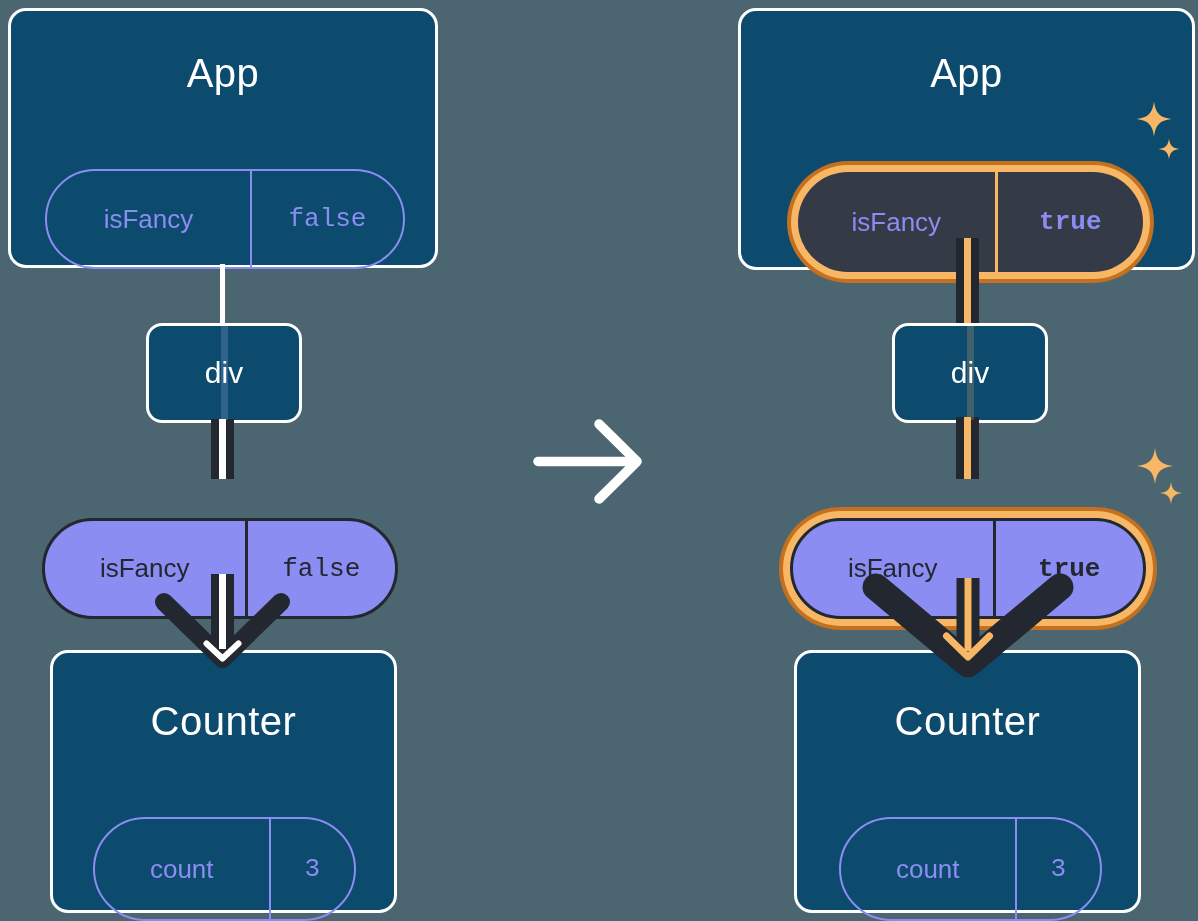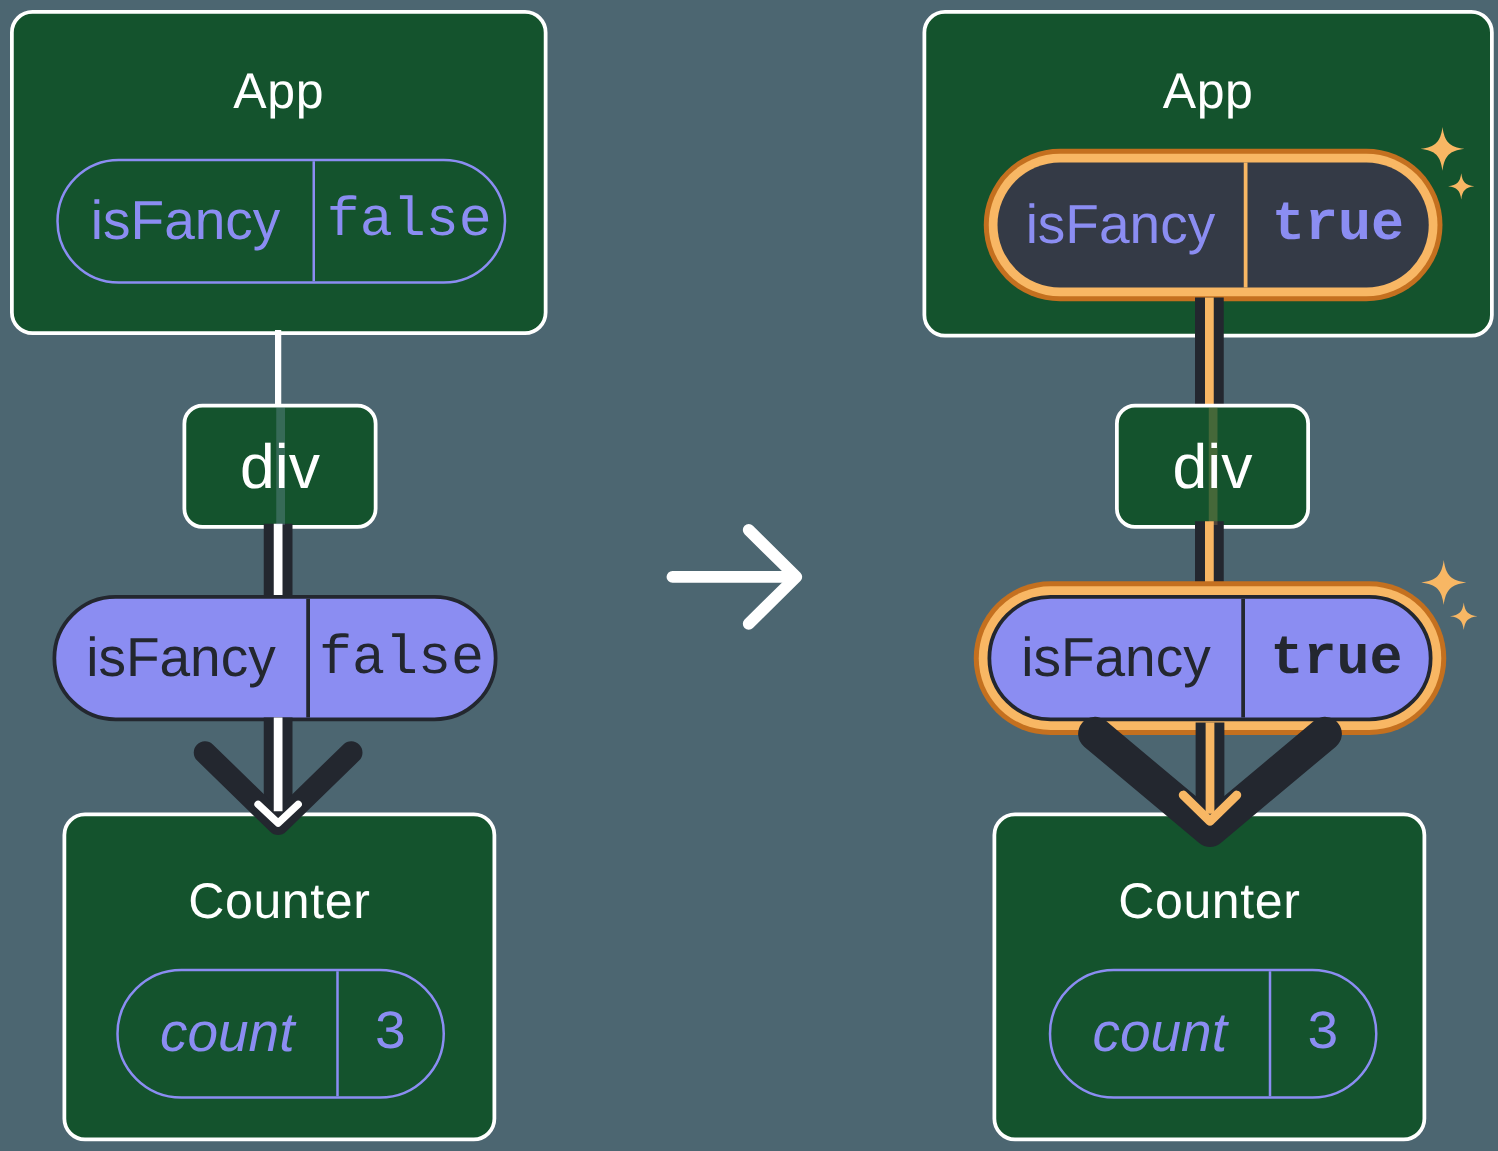--- a/index.html
+++ b/index.html
@@ -1,36 +1,36 @@
 <!DOCTYPE html>
 <html><head>
 <meta charset="utf-8">
 <style>
   html,body{margin:0;padding:0;background:#4C6671;}
   .canvas{
     position:relative;width:1198px;height:921px;background:#4C6671;overflow:hidden;
     font-family:"Liberation Sans", sans-serif;
   }
-  .box{position:absolute;background:#14532d;border:3.5px solid #FFFFFF;border-radius:18px;box-sizing:border-box;}
+  .box{position:absolute;background:#0c4a6e;border:3.5px solid #FFFFFF;border-radius:18px;box-sizing:border-box;}
   .box-title{position:absolute;left:0;right:0;text-align:center;color:#FFFFFF;
     font-size:40px;font-weight:500;letter-spacing:.5px;}
   .div-box{border-radius:16px;}
   .div-label{position:absolute;left:0;right:0;top:0;bottom:0;display:flex;align-items:center;justify-content:center;
-    color:#FFFFFF;font-size:50px;font-weight:500;z-index:2;}
+    color:#FFFFFF;font-size:30px;font-weight:500;z-index:2;}
   .faint-line{position:absolute;top:0;bottom:0;width:7px;left:calc(50% - 3.5px);z-index:1;}
   .faint-white{background:rgba(190,200,255,0.20);}
   .faint-orange{background:rgba(248,183,100,0.22);}
 
-  .pill{position:absolute;display:flex;align-items:stretch;border-radius:60px;box-sizing:border-box;font-size:44px;}
+  .pill{position:absolute;display:flex;align-items:stretch;border-radius:60px;box-sizing:border-box;font-size:26px;margin-top:42px;}
   .pill .cell{display:flex;align-items:center;justify-content:center;white-space:nowrap;}
   .pill .key{width:57%;}
   .pill .val{flex:1;font-family:Liberation Mono, monospace;}
   .outline-pill{border:2.5px solid #8B8DF2;color:#8B8DF2;}
   .outline-pill .val{border-left:2.5px solid #8B8DF2;}
-  .counter-pill .key{width:67%;font-style:italic;}
+  .counter-pill .key{width:67%;}
   .solid-pill{background:#8B8DF2;border:3px solid #23272F;color:#23272F;}
   .solid-pill .val{border-left:3px solid #23272F;}
   .hl{box-shadow:0 0 0 7px #F8B764, 0 0 0 11px #C4701F;}
   .hl-app{background:#343A46;color:#8B8DF2;border-radius:60px;}
   .hl-app .val{border-left:3px solid #F8B764;font-weight:bold;}
   .hl-bold .val{font-weight:bold;}
 
   .conn{position:absolute;}
   .pipe{position:absolute;background:#23272F;}
   .pipe .core{position:absolute;top:0;bottom:0;left:8px;width:7px;}

